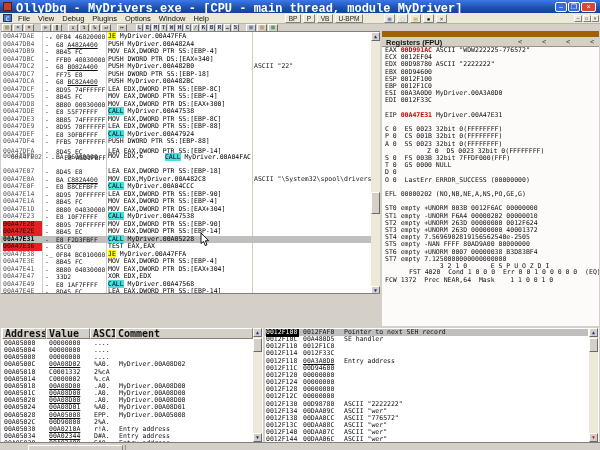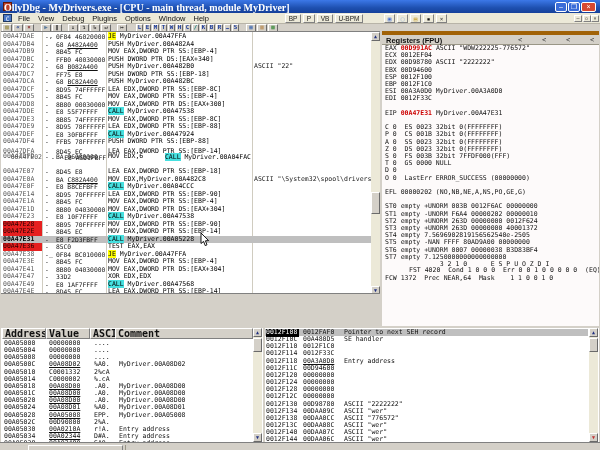--- a/index.html
+++ b/index.html
@@ -1,21 +1,21 @@
 <!DOCTYPE html>
 <html><head>
 <meta charset="utf-8">
 <style>
 *{margin:0;padding:0;box-sizing:border-box;}
 body{width:600px;height:450px;overflow:hidden;}
 #app{position:relative;width:600px;height:450px;background:#D4D0C8;font-family:"DejaVu Sans Mono",monospace;overflow:hidden;}
 .t{font-size:6.5px;line-height:7.5px;white-space:pre;}
 #titlebar{position:absolute;left:0;top:0;width:600px;height:13px;background:linear-gradient(180deg,#3C78E8 0%,#1E50B0 60%,#16409A 100%);}
 #title-icon{position:absolute;left:3px;top:2px;width:9px;height:9px;background:#C04028;border:1px solid #601808;}
-#title-text{position:absolute;left:4px;top:2px;color:#fff;font-family:Liberation Serif, serif;font-size:10px;font-weight:bold;white-space:pre;}
+#title-text{position:absolute;left:16px;top:2px;color:#fff;font-family:Liberation Mono, monospace;font-size:12px;font-weight:bold;white-space:pre;}
 .wbtn{position:absolute;top:2px;width:12px;height:10px;border:1px solid #fff;border-radius:2px;color:#fff;font-size:7px;line-height:8px;text-align:center;font-family:"Liberation Sans",sans-serif;}
 #menubar{position:absolute;left:0;top:13px;width:600px;height:11px;background:#ECE9D8;border-bottom:1px solid #b8b4a8;}
 #child-icon{position:absolute;left:3px;top:1px;width:9px;height:8px;background:#4878c8;border:1px solid #203860;color:#fff;font-size:6px;line-height:7px;text-align:center;}
 #menu-items{position:absolute;left:14px;top:0;height:11px;line-height:0;font-size:0;}
 .menu-item{position:relative;display:inline-block;vertical-align:top;padding:0 4px;font-family:"Liberation Sans",sans-serif;font-size:7.5px;line-height:11px;color:#111;}
 .pbtn{position:absolute;top:1px;height:9px;background:#ECE9D8;border:1px solid;border-color:#fff #808080 #808080 #fff;font-family:"Liberation Sans",sans-serif;font-size:6.5px;line-height:8px;text-align:center;color:#222;}
 .pibtn{position:absolute;top:1px;width:11px;height:9px;background:#ECE9D8;border:1px solid;border-color:#fff #808080 #808080 #fff;font-size:6px;line-height:7px;text-align:center;}
 .mdibtn{position:absolute;top:2px;width:8px;height:7px;background:#ECE9D8;border:1px solid;border-color:#fff #808080 #808080 #fff;font-size:5px;line-height:5px;text-align:center;color:#222;}
 #toolbar{position:absolute;left:0;top:24px;width:600px;height:7px;background:#D4D0C8;}
 .tbtn{position:absolute;top:0;height:7.5px;background:#D4D0C8;border:1px solid;border-color:#fff #6a6a6a #6a6a6a #fff;font-size:5.8px;line-height:5.5px;text-align:center;font-weight:bold;overflow:hidden;}
@@ -30,21 +30,21 @@
 .dd{position:absolute;left:44px;width:10px;color:#111;}
 .db{position:absolute;left:55px;width:50px;color:#111;font-size:6.3px;}
 .db .u{text-decoration:underline;}
 .dt{position:absolute;left:107px;width:143px;color:#000;}
 .hlj{background:#FFFF00;}
 .hlc{background:#46E0E0;}
 .dc{position:absolute;left:253px;width:118px;color:#222;overflow:hidden;}
 .sb{position:absolute;background:#ECE9D8;}
 .sbtn{position:absolute;width:9px;height:9px;background:#D4D0C8;border:1px solid;border-color:#fff #6a6a6a #6a6a6a #fff;font-size:5px;line-height:7px;text-align:center;color:#203080;}
 .sthumb{position:absolute;width:9px;background:#D4D0C8;border:1px solid;border-color:#fff #6a6a6a #6a6a6a #fff;}
-#registers-pane{position:absolute;left:382px;top:31px;width:217px;height:295px;background:#FDFAFA;overflow:hidden;border-top:4px solid #a16207;}
+#registers-pane{position:absolute;left:382px;top:31px;width:217px;height:295px;background:#FDFAFA;overflow:hidden;border-top:6px solid #a16207;}
 #reg-header{position:absolute;left:0;top:0;width:217px;height:10px;background:#D4D0C8;border-bottom:1px solid #9a9686;}
 #reg-title{position:absolute;left:4px;top:1px;font-family:"Liberation Sans",sans-serif;font-size:7.5px;font-weight:bold;color:#111;white-space:pre;}
 .reg-arrow{position:absolute;top:1px;font-size:7px;color:#333;}
 .rl{position:absolute;left:3px;white-space:pre;color:#111;}
 .rl .r{color:#CC0000;font-weight:bold;}
 #info-pane{position:absolute;left:1px;top:295px;width:379px;height:31px;background:#fff;border-top:1px solid #808080;}
 #info-line{position:absolute;left:2px;top:2px;color:#111;}
 #hdivider{position:absolute;left:0;top:326px;width:600px;height:2px;background:#D4D0C8;}
 #dump-pane{position:absolute;left:1px;top:328px;width:262px;height:114px;background:#fff;overflow:hidden;}
 .dhdr{position:absolute;top:0;height:11px;background:#D4D0C8;border:1px solid;border-color:#fff #808080 #808080 #fff;font-size:10px;font-weight:bold;line-height:10px;color:#111;padding-left:2px;white-space:pre;overflow:hidden;}
@@ -198,21 +198,21 @@
         <div class="rl t" style="top: 38.8px;"><span>ESP 0012F100</span></div>
         <div class="rl t" style="top: 46px;"><span>EBP 0012F1C0</span></div>
         <div class="rl t" style="top: 53.2px;"><span>ESI 00A3A0D0 MyDriver.00A3A0D0</span></div>
         <div class="rl t" style="top: 60.4px;"><span>EDI 0012F33C</span></div>
         <div class="rl t" style="top: 67.6px;"></div>
         <div class="rl t" style="top: 74.8px;"><span>EIP </span><span class="r">00A47E31</span><span> MyDriver.00A47E31</span></div>
         <div class="rl t" style="top: 82px;"></div>
         <div class="rl t" style="top: 89.2px;"><span>C 0  ES 0023 32bit 0(FFFFFFFF)</span></div>
         <div class="rl t" style="top: 96.4px;"><span>P 0  CS 001B 32bit 0(FFFFFFFF)</span></div>
         <div class="rl t" style="top: 103.6px;"><span>A 0  SS 0023 32bit 0(FFFFFFFF)</span></div>
-        <div class="rl t" style="top: 110.8px;"><span>Z 0  DS 0023 32bit 0(FFFFFFFF)</span></div>
+        <div class="rl t" style="top: 110.8px; margin-left: 42px;"><span>Z 0  DS 0023 32bit 0(FFFFFFFF)</span></div>
         <div class="rl t" style="top: 118px;"><span>S 0  FS 003B 32bit 7FFDF000(FFF)</span></div>
         <div class="rl t" style="top: 125.2px;"><span>T 0  GS 0000 NULL</span></div>
         <div class="rl t" style="top: 132.4px;"><span>D 0</span></div>
         <div class="rl t" style="top: 139.6px;"><span>O 0  LastErr ERROR_SUCCESS (00000000)</span></div>
         <div class="rl t" style="top: 146.8px;"></div>
         <div class="rl t" style="top: 154px;"><span>EFL 00000202 (NO,NB,NE,A,NS,PO,GE,G)</span></div>
         <div class="rl t" style="top: 161.2px;"></div>
         <div class="rl t" style="top: 168.4px;"><span>ST0 empty +UNORM 003B 0012F6AC 00000000</span></div>
         <div class="rl t" style="top: 175.6px;"><span>ST1 empty -UNORM F6A4 00000202 00000010</span></div>
         <div class="rl t" style="top: 182.8px;"><span>ST2 empty +UNORM 263D 00000000 0012F624</span></div>

